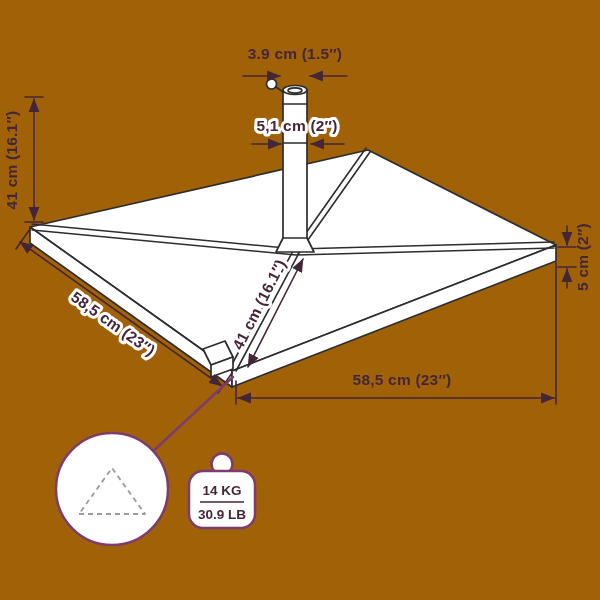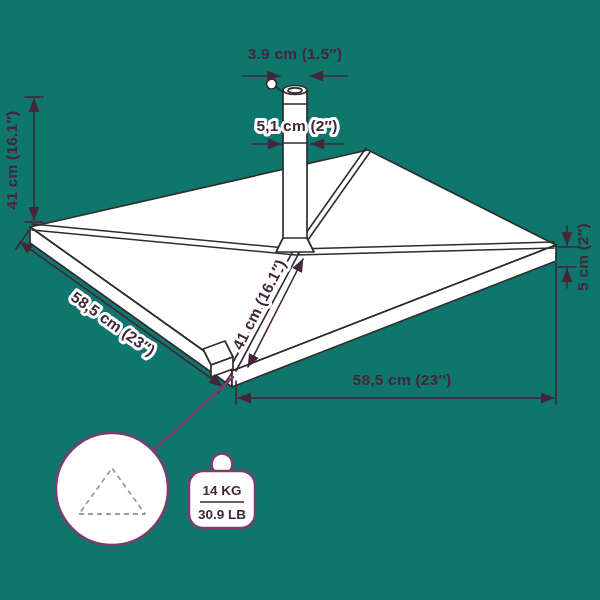--- a/index.html
+++ b/index.html
@@ -1,17 +1,17 @@
 <!DOCTYPE html>
 <html><head>
 <meta charset="utf-8">
 <style>
   html,body{margin:0;padding:0;background:#ffffff;}
   .stage{
-    position:relative;width:600px;height:600px;background:#0f766e;
+    position:relative;width:600px;height:600px;background:#a16207;
     font-family:"Liberation Sans",sans-serif;overflow:hidden;
   }
   svg{display:block;}
   .art{stroke:#2d2d2d;stroke-width:1.7;fill:#ffffff;stroke-linejoin:round;stroke-linecap:round;}
   .artline{stroke:#2d2d2d;stroke-width:1.6;fill:none;stroke-linecap:round;}
   .dimline{stroke:#442639;stroke-width:1.6;fill:none;stroke-linecap:round;}
   .dimtext{font-family:"Liberation Sans",sans-serif;font-weight:bold;font-size:15.5px;
            fill:#442639;letter-spacing:.2px;}
   .halo{stroke:#ffffff;stroke-width:6px;paint-order:stroke;stroke-linejoin:round;}
   .accent{stroke:#7d3c6c;fill:#ffffff;stroke-width:2.5;stroke-linecap:round;}

